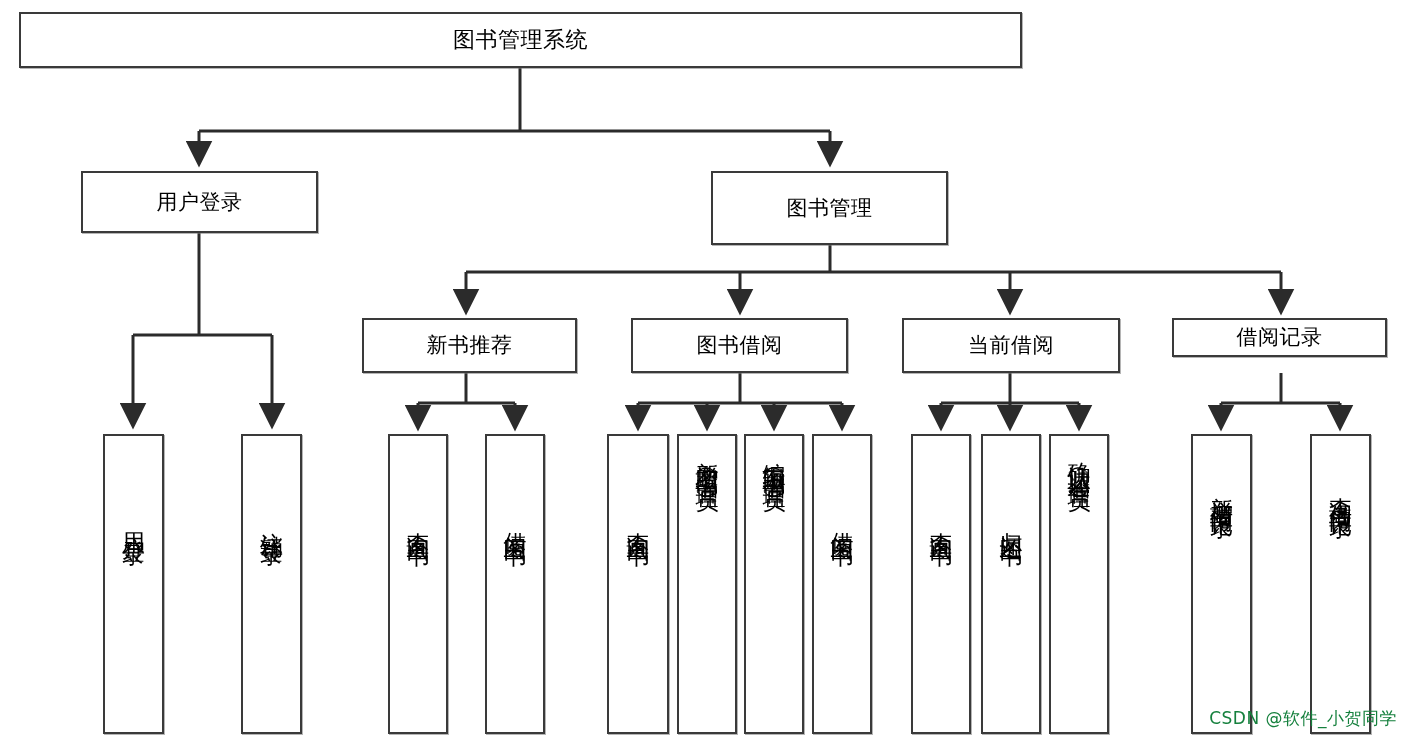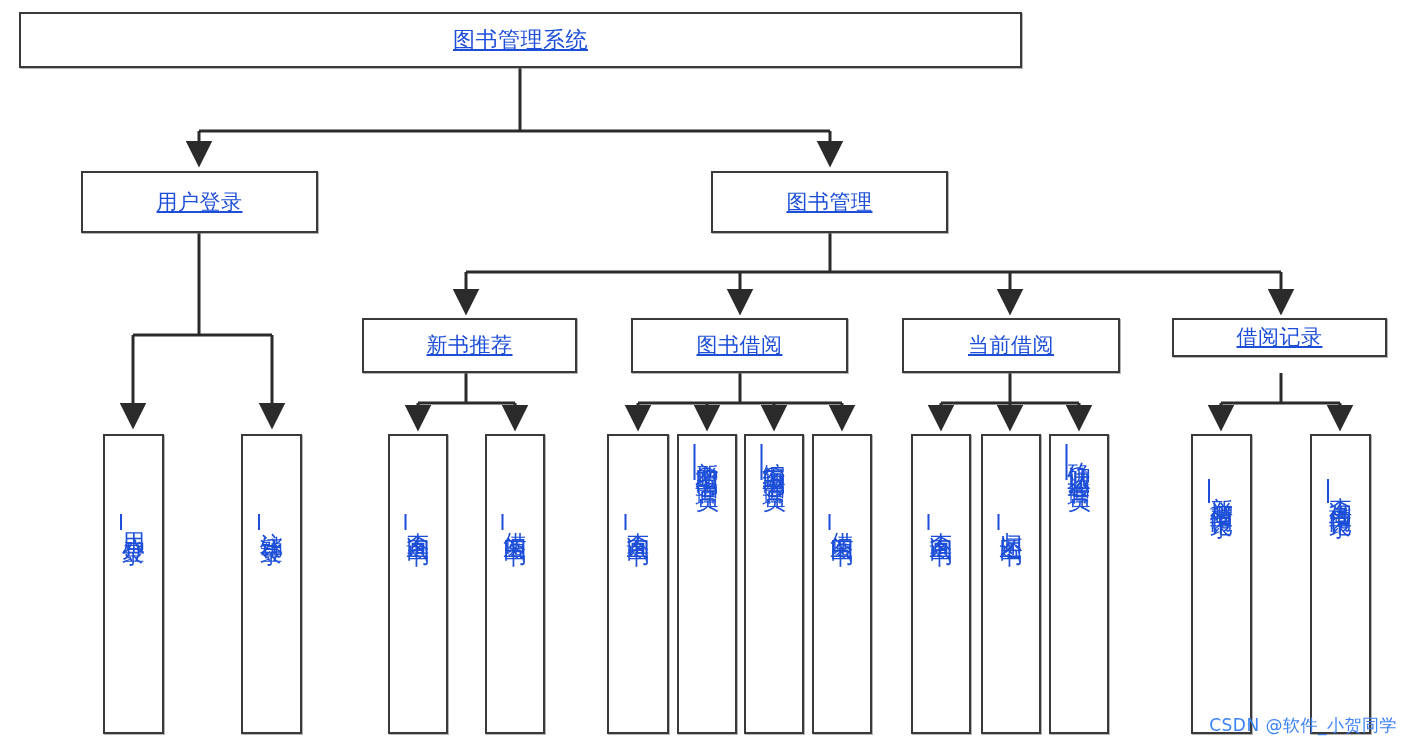--- a/index.html
+++ b/index.html
@@ -16,22 +16,21 @@
 
   .node{
     position:absolute;
     box-sizing:border-box;
     background:#ffffff;
     border:2px solid #3a3a3a;
     box-shadow:1px 1px 0 0 rgba(120,120,120,0.55);
     display:flex;
     align-items:center;
     justify-content:center;
-    color:#1d4ed8;
-    text-decoration:underline;
+    color:#000000;
   }
   .node .label{
     display:block;
     line-height:1.18;
     letter-spacing:0.5px;
     white-space:nowrap;
   }
   .node.horizontal .label{
     writing-mode:horizontal-tb;
     font-size:21px;
@@ -46,23 +45,23 @@
     text-orientation:upright;
     font-size:23px;
     letter-spacing:4px;
     line-height:1;
   }
   .node.root .label{font-size:22px;}
 
   #watermark{
     position:absolute;
     right:8px;
-    bottom:10px;
+    bottom:17px;
     font-size:17px;
-    color:#3b82f6;
+    color:#15803d;
     letter-spacing:0.5px;
     white-space:nowrap;
     pointer-events:none;
   }
 </style>
 </head>
 <body>
 
 <div id="diagram-root">
 
@@ -116,21 +115,21 @@
     </g>
   </svg>
 
   <div class="node horizontal root" style="left:19px;top:12px;width:1003px;height:56px;">
     <span class="label">图书管理系统</span>
   </div>
 
   <div class="node horizontal" style="left:81px;top:171px;width:237px;height:62px;">
     <span class="label">用户登录</span>
   </div>
-  <div class="node horizontal" style="left:711px;top:171px;width:237px;height:62px;">
+  <div class="node horizontal" style="left:711px;top:171px;width:237px;height:74px;">
     <span class="label">图书管理</span>
   </div>
 
   <div class="node horizontal" style="left:362px;top:318px;width:215px;height:55px;justify-content:center;">
     <span class="label">新书推荐</span>
   </div>
   <div class="node horizontal" style="left:902px;top:318px;width:218px;height:55px;">
     <span class="label">当前借阅</span>
   </div>
   <div class="node horizontal" style="left:631px;top:318px;width:217px;height:55px;">

